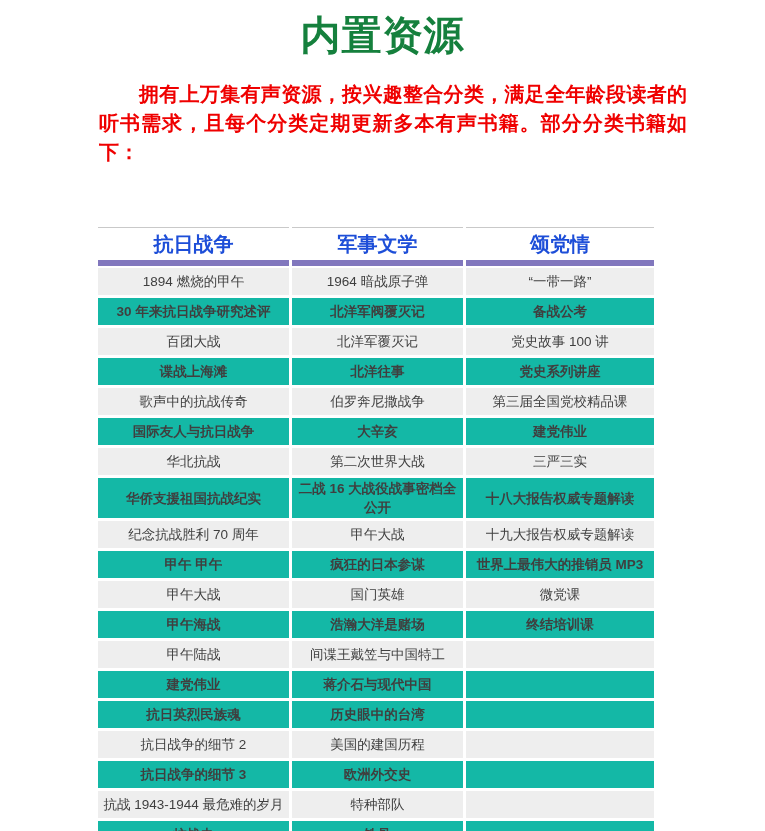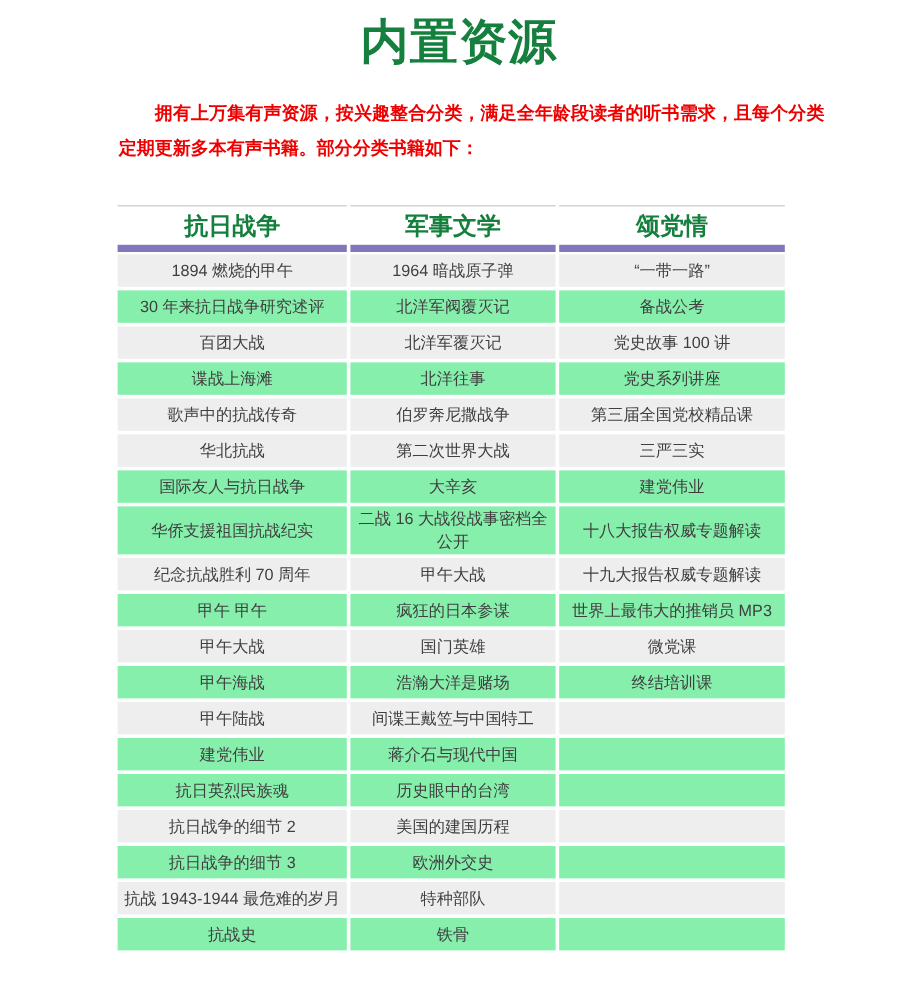--- a/index.html
+++ b/index.html
@@ -20,21 +20,21 @@
     text-align: center;
     font-size: 40px;
     line-height: 46px;
     font-weight: bold;
     color: #15803d;
     letter-spacing: 1px;
   }
   .intro {
     margin: 22px 0 0 99px;
     width: 588px;
-    font-size: 15px;
+    font-size: 20px;
     line-height: 29px;
     font-weight: bold;
     color: #ef0000;
     text-align: justify;
     text-indent: 2em;
   }
   .restable {
     margin: 33px 0 0 98px;
     width: 556px;
   }
@@ -46,35 +46,36 @@
   .hcell {
     background: #ffffff;
     border-top: 1px solid #c9c9c9;
     border-bottom: 6px solid #8177bd;
     height: 32px;
     display: flex;
     align-items: center;
     justify-content: center;
     font-size: 20px;
     font-weight: bold;
-    color: #15803d;
+    color: #1d4ed8;
+    margin-top: 27px;
   }
   .tbody {
     margin-top: 2px;
     display: flex;
     flex-direction: column;
     row-gap: 3px;
   }
   .trow {
     display: grid;
     grid-template-columns: 191px 171px 188px;
     column-gap: 3px;
   }
   .trow.odd  .tcell { background: #eeeeee; }
-  .trow.even .tcell { background: #86efac; }
+  .trow.even .tcell { background: #14b8a6; font-weight: bold; }
   .tcell {
     min-height: 27px;
     display: flex;
     align-items: center;
     justify-content: center;
     text-align: center;
     font-size: 13.5px;
     line-height: 19px;
     color: #3f3f3f;
     padding: 1px 2px;
@@ -117,31 +118,31 @@
         <div class="trow even">
           <div class="tcell">谍战上海滩</div>
           <div class="tcell">北洋往事</div>
           <div class="tcell">党史系列讲座</div>
         </div>
         <div class="trow odd">
           <div class="tcell">歌声中的抗战传奇</div>
           <div class="tcell">伯罗奔尼撒战争</div>
           <div class="tcell">第三届全国党校精品课</div>
         </div>
+        <div class="trow even">
+          <div class="tcell">国际友人与抗日战争</div>
+          <div class="tcell">大辛亥</div>
+          <div class="tcell">建党伟业</div>
+        </div>
         <div class="trow odd">
           <div class="tcell">华北抗战</div>
           <div class="tcell">第二次世界大战</div>
           <div class="tcell">三严三实</div>
         </div>
         <div class="trow even">
-          <div class="tcell">国际友人与抗日战争</div>
-          <div class="tcell">大辛亥</div>
-          <div class="tcell">建党伟业</div>
-        </div>
-        <div class="trow even">
           <div class="tcell">华侨支援祖国抗战纪实</div>
           <div class="tcell">二战 16 大战役战事密档全公开</div>
           <div class="tcell">十八大报告权威专题解读</div>
         </div>
         <div class="trow odd">
           <div class="tcell">纪念抗战胜利 70 周年</div>
           <div class="tcell">甲午大战</div>
           <div class="tcell">十九大报告权威专题解读</div>
         </div>
         <div class="trow even">

